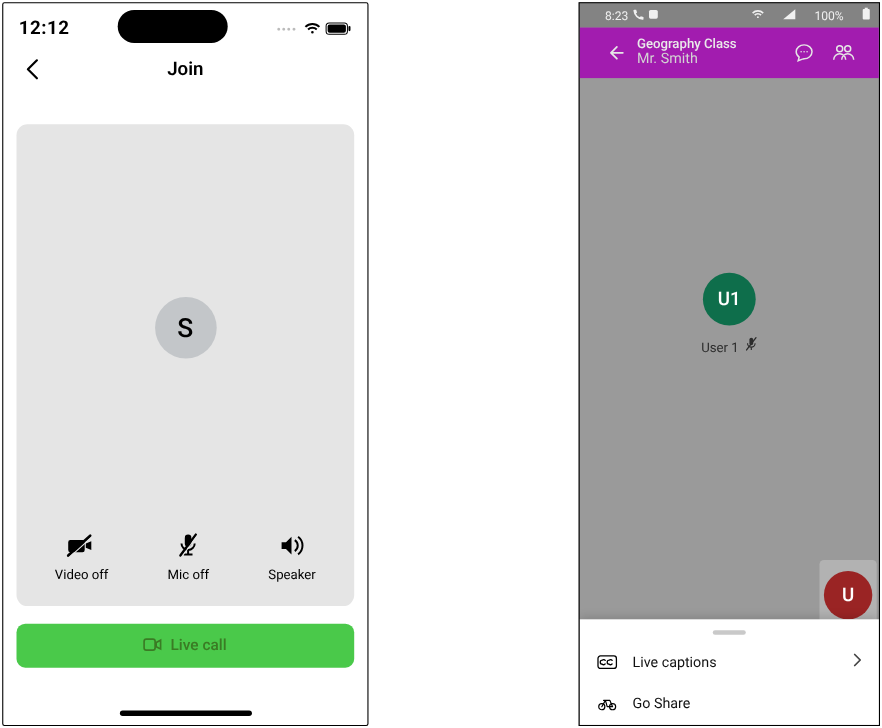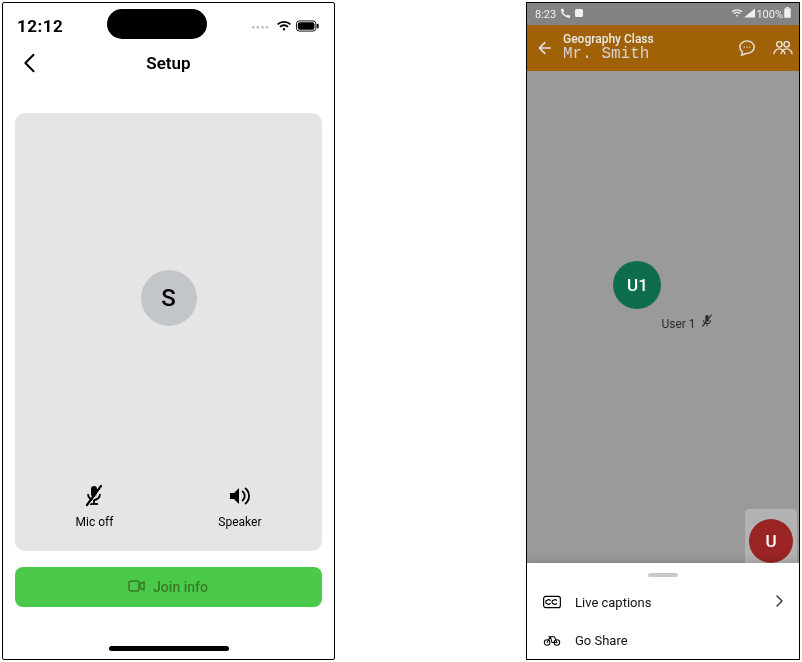--- a/index.html
+++ b/index.html
@@ -31,31 +31,31 @@
   .control-label { font-size:12px; color:#000; }
   
   .join-btn { margin: 16px 12px 0 12px; height:40px; background:#4ac94a; border-radius:8px; display:flex; align-items:center; justify-content:center; gap:8px; color:#3a7b24; font-size:14px; font-weight:500; }
   .join-btn-icon { width:16px; height:16px; }
   
   .home-indicator { position:absolute; bottom:8px; left:50%; transform:translateX(-50%); width:120px; height:5px; background:#000; border-radius:3px; }
   
   
   .phone.right { background:#9a9a9a; display:flex; flex-direction:column; }
   .android-status { height:22px; display:flex; align-items:center; justify-content:space-between; padding:0 8px; font-size:11px; color:#f0f0f0; background: rgba(0,0,0,0.15);}
-  .android-status-left { display:flex; align-items:flex-start; gap:4px; }
-  .android-status-right { display:flex; align-items:center; gap:1px; }
-  
-  .conv-header { height:46px; background:#a16207; display:flex; align-items:center; padding:0 4px; gap:8px; }
+  .android-status-left { display:flex; align-items:flex-start; gap:4px;margin-left:15px; }
+  .android-status-right { display:flex; align-items:center; gap:17px; }
+  
+  .conv-header { height:46px; background:#a21caf; display:flex; align-items:center; padding:0 20px; gap:8px; }
   .conv-back { width:24px; display:flex; align-items:center; justify-content:center; }
   .conv-titles { flex:1; display:flex; flex-direction:column; line-height:1.1; }
   .conv-title { font-size:12px; color:#eaeaea; font-weight:500; }
-  .conv-sub { font-size:16px; color:#d3d3d3;font-family:Liberation Mono, monospace; }
+  .conv-sub { font-size:13px; color:#d3d3d3; }
   .conv-action { width:24px; height:24px; display:flex; align-items:center; justify-content:center; margin-left:4px;}
   
-  .call-area { flex:1; position:relative; display:flex; align-items:center; justify-content:center; flex-direction:row; }
+  .call-area { flex:1; position:relative; display:flex; align-items:center; justify-content:center; flex-direction:column; }
   .peer-avatar { width:48px; height:48px; border-radius:50%; background:#0e6e4b; color:#fff; display:flex; align-items:center; justify-content:center; font-size:17px; font-weight:500; margin-top:-64px;}
   .peer-name-row { margin-top:10px; display:flex; align-items:flex-end; gap:5px; color:#2c2c2c; font-size:12px; }
   
   .self-thumb { position:absolute; right:6px; bottom:0px; width:44px; height:44px; border-radius:50%; background:#9a2424; color:#fff; display:flex; align-items:center; justify-content:center; font-size:17px; font-weight:500; }
   .self-thumb-box { position:absolute; right:2px; bottom:-6px; width:52px; height:60px; background:#b2b2b2; border-radius:4px; }
   
   .sheet { background:#fff; border-top-left-radius:0; border-top-right-radius:0; padding-top:10px; box-shadow: 0 -2px 8px rgba(0,0,0,0.15); position:relative; }
   .sheet-handle { width:30px; height:4px; border-radius:2px; background:#c9c9c9; margin:0 auto 6px auto; }
   .sheet-item { display:flex; align-items:center; gap:14px; height:38px; padding:0 16px; font-size:13px; color:#111; }
   .sheet-item .sp { flex:1; }
@@ -87,28 +87,38 @@
       </span>
     </div>
   </div>
 
   <div class="ios-header">
     <div class="ios-back">
       <svg width="14" height="20" viewBox="0 0 14 22">
           <path d="M12 2 L3 11 L12 20" fill="none" stroke="#000" stroke-width="2.2" stroke-linecap="round" stroke-linejoin="round"></path>
         </svg>
     </div>
-    <div class="ios-title">Setup</div>
+    <div class="ios-title">Join</div>
   </div>
 
   <div class="preview">
     <div class="preview-center">
       <div class="avatar-circle">S</div>
     </div>
     <div class="controls-row">
+      <div class="control">
+        <div class="control-icon">
+          <svg width="24" height="20" viewBox="0 0 24 20">
+              <path d="M2 5h11a2 2 0 012 2v7a2 2 0 01-2 2H2a2 2 0 01-2-2V7a2 2 0 012-2z M16 8l5-2v8l-5-2z" fill="#000"></path>
+              <line x1="0" y1="19" x2="20" y2="1" stroke="#000" stroke-width="2.4" stroke-linecap="round"></line>
+              <line x1="0" y1="19" x2="20" y2="1" stroke="#e5e5e5" stroke-width="1" stroke-linecap="round" transform="translate(1.5,1.3)"></line>
+            </svg>
+        </div>
+        <div class="control-label">Video off</div>
+      </div>
       <div class="control">
         <div class="control-icon">
           <svg width="20" height="22" viewBox="0 0 20 22">
               <path d="M10 1a3 3 0 013 3v5a3 3 0 01-6 0V4a3 3 0 013-3z" fill="#000"></path>
               <path d="M4 9a6 6 0 0012 0" fill="none" stroke="#000" stroke-width="1.8"></path>
               <line x1="10" y1="15" x2="10" y2="19" stroke="#000" stroke-width="1.8"></line>
               <line x1="6" y1="19" x2="14" y2="19" stroke="#000" stroke-width="1.8"></line>
               <line x1="3" y1="20" x2="17" y2="1" stroke="#000" stroke-width="2.2" stroke-linecap="round"></line>
               <line x1="3" y1="20" x2="17" y2="1" stroke="#e5e5e5" stroke-width="1" stroke-linecap="round" transform="translate(1.3,1.1)"></line>
             </svg>
@@ -128,21 +138,21 @@
     </div>
   </div>
 
   <div class="join-btn">
     <span class="join-btn-icon">
       <svg width="16" height="14" viewBox="0 0 16 12">
           <rect x="0" y="1" width="10" height="10" rx="2" fill="none" stroke="#3a7b24" stroke-width="1.5"></rect>
           <path d="M11 4l4-2v8l-4-2z" fill="none" stroke="#3a7b24" stroke-width="1.5"></path>
         </svg>
     </span>
-    <span>Join info</span>
+    <span>Live call</span>
   </div>
 
   <div class="home-indicator"></div>
 </div>
 
 <div class="phone right">
 
   <div class="android-status">
     <div class="android-status-left">
       <span>8:23</span>

